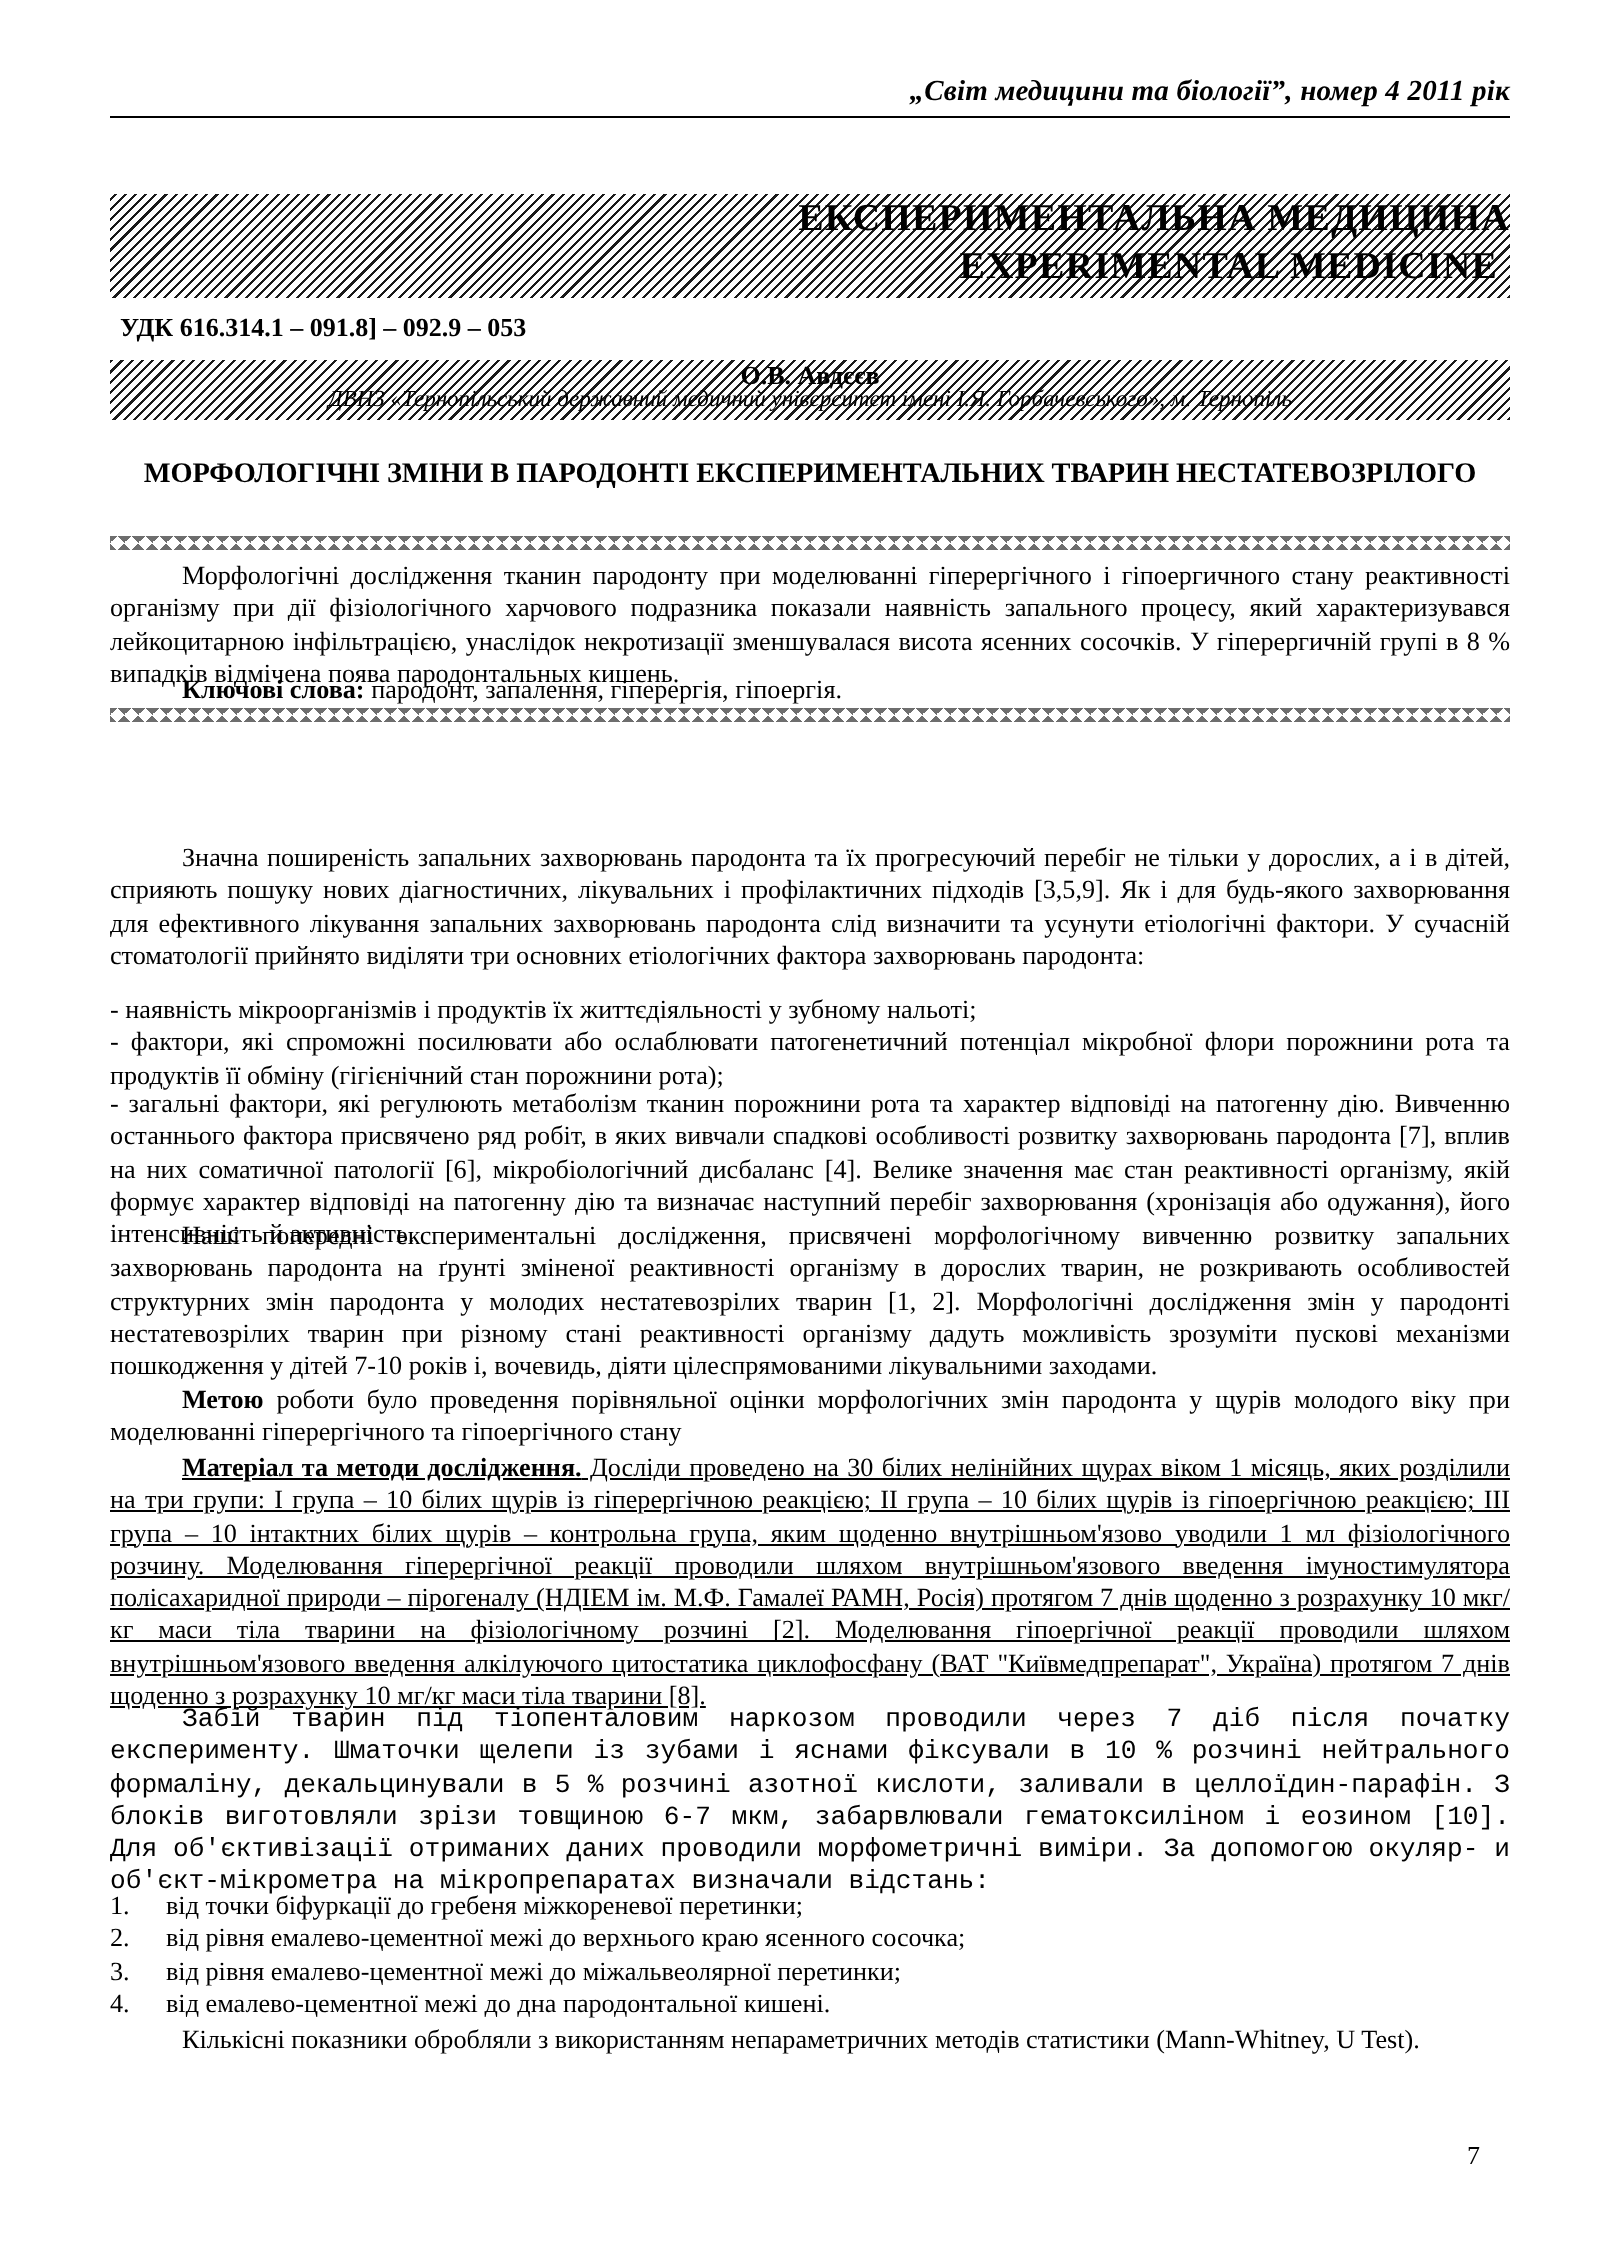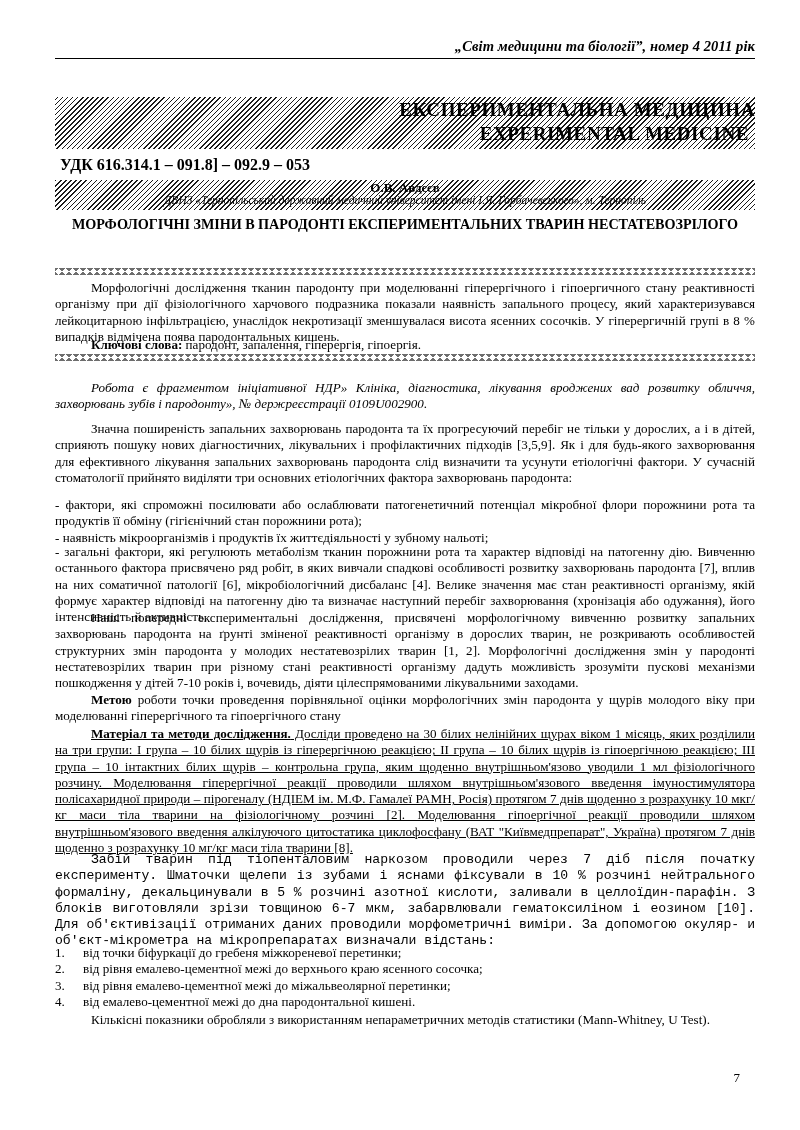--- a/index.html
+++ b/index.html
@@ -90,21 +90,21 @@
     letter-spacing: 0.6px;
     color: #000;
   }
 
   
   .udk {
     position: absolute;
     left: 60px;
     top: 156px;
     font-weight: bold;
-    font-size: 16px;
+    font-size: 13px;
   }
 
   
   .author-banner {
     position: absolute;
     left: 55px;
     top: 180px;
     width: 700px;
     height: 30px;
   }
@@ -122,21 +122,21 @@
     width: 100%;
     text-align: center;
     font-style: italic;
     font-size: 11.5px;
   }
 
   
   .article-title {
     position: absolute;
     left: 55px;
-    top: 216px;
+    top: 229px;
     width: 700px;
     text-align: center;
     font-weight: bold;
     font-size: 14.2px;
     line-height: 17px;
     letter-spacing: -0.05px;
   }
   .article-title .t-line { display: block; }
 
   
@@ -260,43 +260,40 @@
   <div class="tblock abstract">
     <p class="indent">Морфологічні дослідження тканин пародонту при моделюванні гіперергічного і гіпоергичного стану реактивності організму при дії фізіологічного харчового подразника показали наявність запального процесу, який характеризувався лейкоцитарною інфільтрацією, унаслідок некротизації зменшувалася висота ясенних сосочків. У гіперергичній групі в 8 % випадків відмічена поява пародонтальных кишень.</p>
   </div>
 
   <div class="tblock keywords">
     <p class="indent"><b>Ключові слова:</b> <span>пародонт, запалення, гіперергія, гіпоергія.</span></p>
   </div>
 
   <div class="zigzag zigzag-2"></div>
 
-  <div class="tblock note">
-    <p class="indent">Робота є фрагментом ініціативної НДР» Клініка, діагностика, лікування вроджених вад розвитку обличчя, захворювань зубів і пародонту», № держреєстрації 0109U002900.</p>
-  </div>
 
   <div class="tblock body-1">
     <p class="indent">Значна поширеність запальних захворювань пародонта та їх прогресуючий перебіг не тільки у дорослих, а і в дітей, сприяють пошуку нових діагностичних, лікувальних і профілактичних підходів [3,5,9]. Як і для будь-якого захворювання для ефективного лікування запальних захворювань пародонта слід визначити та усунути етіологічні фактори. У сучасній стоматології прийнято виділяти три основних етіологічних фактора захворювань пародонта:</p>
   </div>
 
   <div class="tblock bullets">
+    <p class="noindent">- наявність мікроорганізмів і продуктів їх життєдіяльності у зубному нальоті;</p>
     <p class="noindent">- фактори, які спроможні посилювати або ослаблювати патогенетичний потенціал мікробної флори порожнини рота та продуктів її обміну (гігієнічний стан порожнини рота);</p>
-    <p class="noindent">- наявність мікроорганізмів і продуктів їх життєдіяльності у зубному нальоті;</p>
   </div>
 
   <div class="tblock body-2">
     <p class="noindent">- загальні фактори, які регулюють метаболізм тканин порожнини рота та характер відповіді на патогенну дію. Вивченню останнього фактора присвячено ряд робіт, в яких вивчали спадкові особливості розвитку захворювань пародонта [7], вплив на них соматичної патології [6], мікробіологічний дисбаланс [4]. Велике значення має стан реактивності організму, якій формує характер відповіді на патогенну дію та визначає наступний перебіг захворювання (хронізація або одужання), його інтенсивність й активність.</p>
   </div>
 
   <div class="tblock body-3">
     <p class="indent">Наші попередні експериментальні дослідження, присвячені морфологічному вивченню розвитку запальних захворювань пародонта на ґрунті зміненої реактивності організму в дорослих тварин, не розкривають особливостей структурних змін пародонта у молодих нестатевозрілих тварин [1, 2]. Морфологічні дослідження змін у пародонті нестатевозрілих тварин при різному стані реактивності організму дадуть можливість зрозуміти пускові механізми пошкодження у дітей 7-10 років і, вочевидь, діяти цілеспрямованими лікувальними заходами.</p>
   </div>
 
   <div class="tblock body-4">
-    <p class="indent"><b class="lead">Метою</b><span> роботи точки проведення порівняльної оцінки морфологічних змін пародонта у щурів молодого віку при моделюванні гіперергічного та гіпоергічного стану</span></p>
+    <p class="indent"><b class="lead">Метою</b><span> роботи було проведення порівняльної оцінки морфологічних змін пародонта у щурів молодого віку при моделюванні гіперергічного та гіпоергічного стану</span></p>
   </div>
 
   <div class="tblock body-5">
     <p class="indent"><b class="lead">Матеріал та методи дослідження.</b><span> Досліди проведено на 30 білих нелінійних щурах віком 1 місяць, яких розділили на три групи: I група – 10 білих щурів із гіперергічною реакцією; II група – 10 білих щурів із гіпоергічною реакцією; III група – 10 інтактних білих щурів – контрольна група, яким щоденно внутрішньом'язово уводили 1 мл фізіологічного розчину. Моделювання гіперергічної реакції проводили шляхом внутрішньом'язового введення імуностимулятора полісахаридної природи – пірогеналу (НДІЕМ ім. М.Ф. Гамалеї РАМН, Росія) протягом 7 днів щоденно з розрахунку 10 мкг/кг маси тіла тварини на фізіологічному розчині [2]. Моделювання гіпоергічної реакції проводили шляхом внутрішньом'язового введення алкілуючого цитостатика циклофосфану (ВАТ "Київмедпрепарат", Україна) протягом 7 днів щоденно з розрахунку 10 мг/кг маси тіла тварини [8].</span></p>
   </div>
 
   <div class="tblock body-6">
     <p class="indent">Забій тварин під тіопенталовим наркозом проводили через 7 діб після початку експерименту. Шматочки щелепи із зубами і яснами фіксували в 10 % розчині нейтрального формаліну, декальцинували в 5 % розчині азотної кислоти, заливали в целлоїдин-парафін. З блоків виготовляли зрізи товщиною 6-7 мкм, забарвлювали гематоксиліном і еозином [10]. Для об'єктивізації отриманих даних проводили морфометричні виміри. За допомогою окуляр- и об'єкт-мікрометра на мікропрепаратах визначали відстань:</p>
   </div>
 

